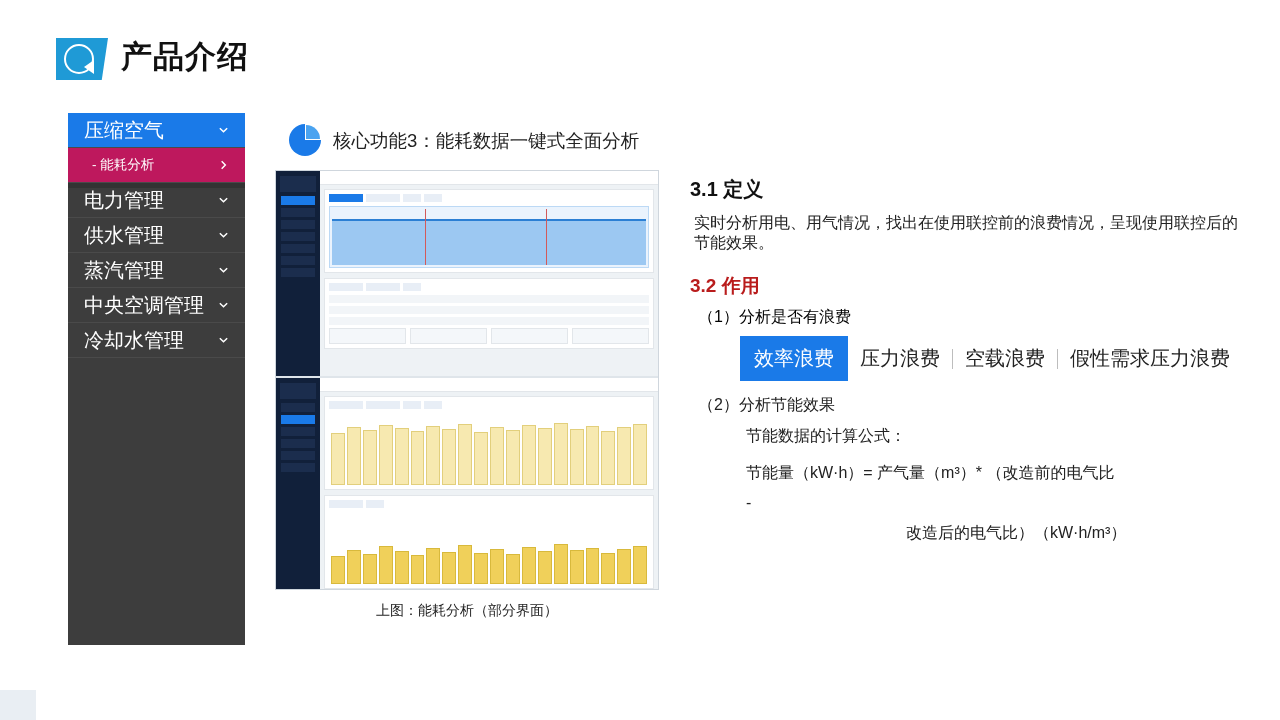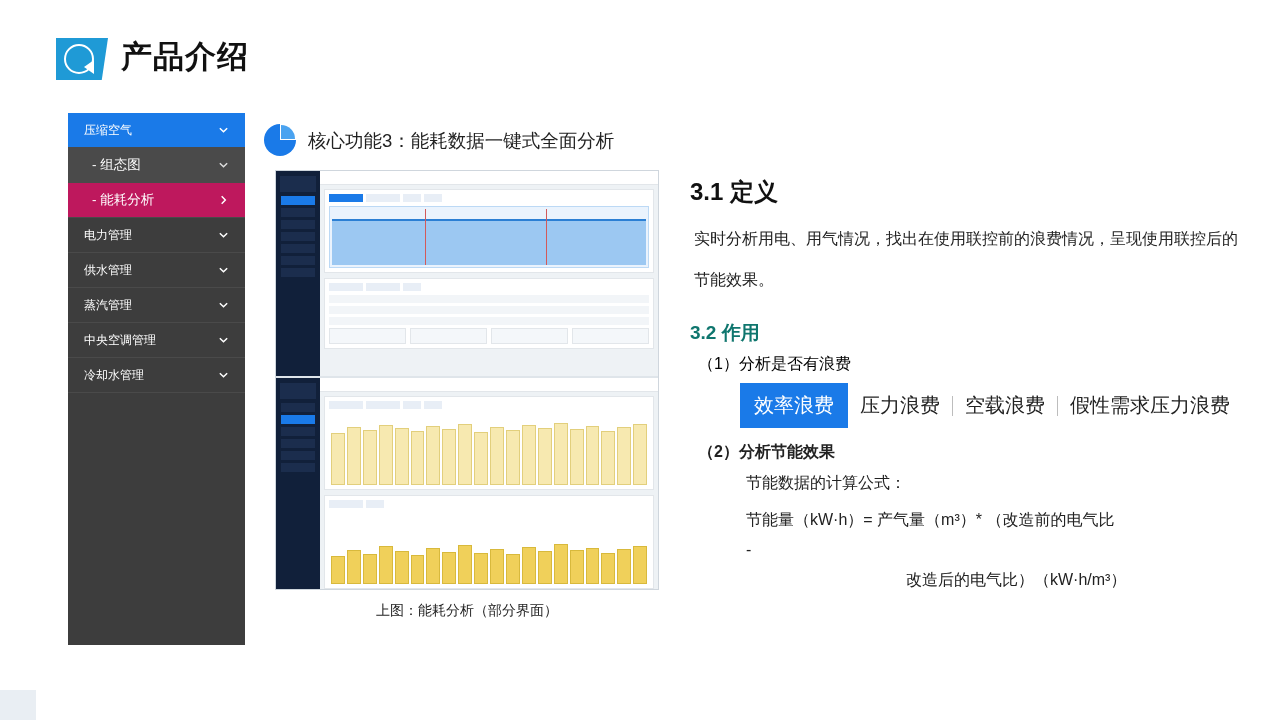--- a/index.html
+++ b/index.html
@@ -49,33 +49,33 @@
   }
   .nav-logo-circ:after {
     content:""; position:absolute; left:9px; top:16px; width:18px; height:2px;
     background:#e8e8e8;
   }
   .nav-logo-text {
     margin-left:12px; color:#f0f0f0; font-size:17px; letter-spacing:1px;
   }
   .nav-item {
     position:relative; height:35px; display:flex; align-items:center;
-    padding-left:16px; color:#ffffff; font-size:12px;
+    padding-left:16px; color:#ffffff; font-size:20px;
     border-bottom:1px solid #4a4a4a;
   }
   .nav-item .chev {
     position:absolute; right:16px; top:50%; transform:translateY(-50%);
     width:11px; height:11px;
   }
   .nav-item.lvl2 { font-size:13.5px; padding-left:24px; background:#4a4a4a; }
   .nav-item.sel { background:#1a7ae8; }
   .nav-item.sel2 { background:#be185d; }
 
   
-  .center-head { position:absolute; left:264px; top:124px; display:flex; align-items:center; }
+  .center-head { position:absolute; left:289px; top:124px; display:flex; align-items:center; }
   .pie-icon { width:32px; height:32px; position:relative; }
   .pie-icon .c1 {
     position:absolute; inset:0; border-radius:50%; background:#1a7ae8;
   }
   .pie-icon .c2 {
     position:absolute; left:16px; top:0px; width:16px; height:16px;
     background:#ffffff; border-top-right-radius:2px;
   }
   .pie-icon .c3 {
     position:absolute; left:17px; top:1px; width:14px; height:14px;
@@ -121,32 +121,32 @@
   .rowline { height:8px; background:#f2f5f8; margin-bottom:3px; }
   .kpis { display:flex; gap:4px; }
   .kpi { flex:1; height:16px; background:#f4f7fa; border:1px solid #e2e6ea; }
   .shot-caption {
     position:absolute; left:275px; top:602px; width:384px; text-align:center;
     font-size:14px; color:#222;
   }
 
   
   .right { position:absolute; left:690px; top:176px; width:560px; }
-  .h-sec { font-size:24px; font-weight:bold; color:#111; margin:0 0 10px 0; }
-  .p-body { font-size:16px; line-height:41px; color:#222; margin:0 0 20px 4px; }
-  .h-sec2 { font-size:19px; font-weight:bold; color:#0f766e; margin:10px 0 8px 0; }
+  .h-sec { font-size:20px; font-weight:bold; color:#111; margin:0 0 10px 0; }
+  .p-body { font-size:16px; line-height:20px; color:#222; margin:0 0 20px 4px; }
+  .h-sec2 { font-size:19px; font-weight:bold; color:#b91c1c; margin:10px 0 8px 0; }
   .li1 { font-size:16px; color:#000000; margin:0 0 8px 8px; }
   .li2 { font-size:16px; color:#222; margin:0 0 10px 56px; }
   .tagrow { display:flex; align-items:center; margin:0 0 14px 50px; }
   .tag {
     font-size:20px; color:#222; padding:7px 12px; white-space:nowrap;
   }
   .tag.active { background:#1a7ae8; color:#ffffff; padding:9px 14px; }
   .tag-div { width:1px; height:20px; background:#bdbdbd; }
-  .li3 { font-size:16px; color:#222; margin:0 0 10px 8px;font-weight:bold; }
+  .li3 { font-size:16px; color:#222; margin:0 0 10px 8px; }
   .li4 { font-size:16px; color:#222; margin:0 0 12px 56px; }
   .formula { font-size:16px; color:#222; margin:0 0 2px 56px; line-height:28px; }
   .formula2 { font-size:16px; color:#222; margin:0 0 0 216px; line-height:28px; }
 
   
   .corner-accent {
     position:absolute; left:0; bottom:0; width:36px; height:30px; background:#e9eef3;
   }
 </style>
 </head>
@@ -164,26 +164,20 @@
 <div class="nav-panel">
   <div class="nav-logo">
     <div class="nav-logo-circ"></div>
     <div class="nav-logo-text">匠心智联</div>
   </div>
 
   <div class="nav-item sel">
     <span>压缩空气</span>
     <svg class="chev" viewBox="0 0 12 12">
         <path d="M2 4 L6 8 L10 4" fill="none" stroke="#fff" stroke-width="1.6"></path>
-      </svg>
-  </div>
-  <div class="nav-item lvl2">
-    <span>- 组态图</span>
-    <svg class="chev" viewBox="0 0 12 12">
-        <path d="M2 4 L6 8 L10 4" fill="none" stroke="#ddd" stroke-width="1.6"></path>
       </svg>
   </div>
   <div class="nav-item lvl2 sel2">
     <span>- 能耗分析</span>
     <svg class="chev" viewBox="0 0 12 12">
         <path d="M4 2 L8 6 L4 10" fill="none" stroke="#fff" stroke-width="1.6"></path>
       </svg>
   </div>
   <div class="nav-item">
     <span>电力管理</span>

